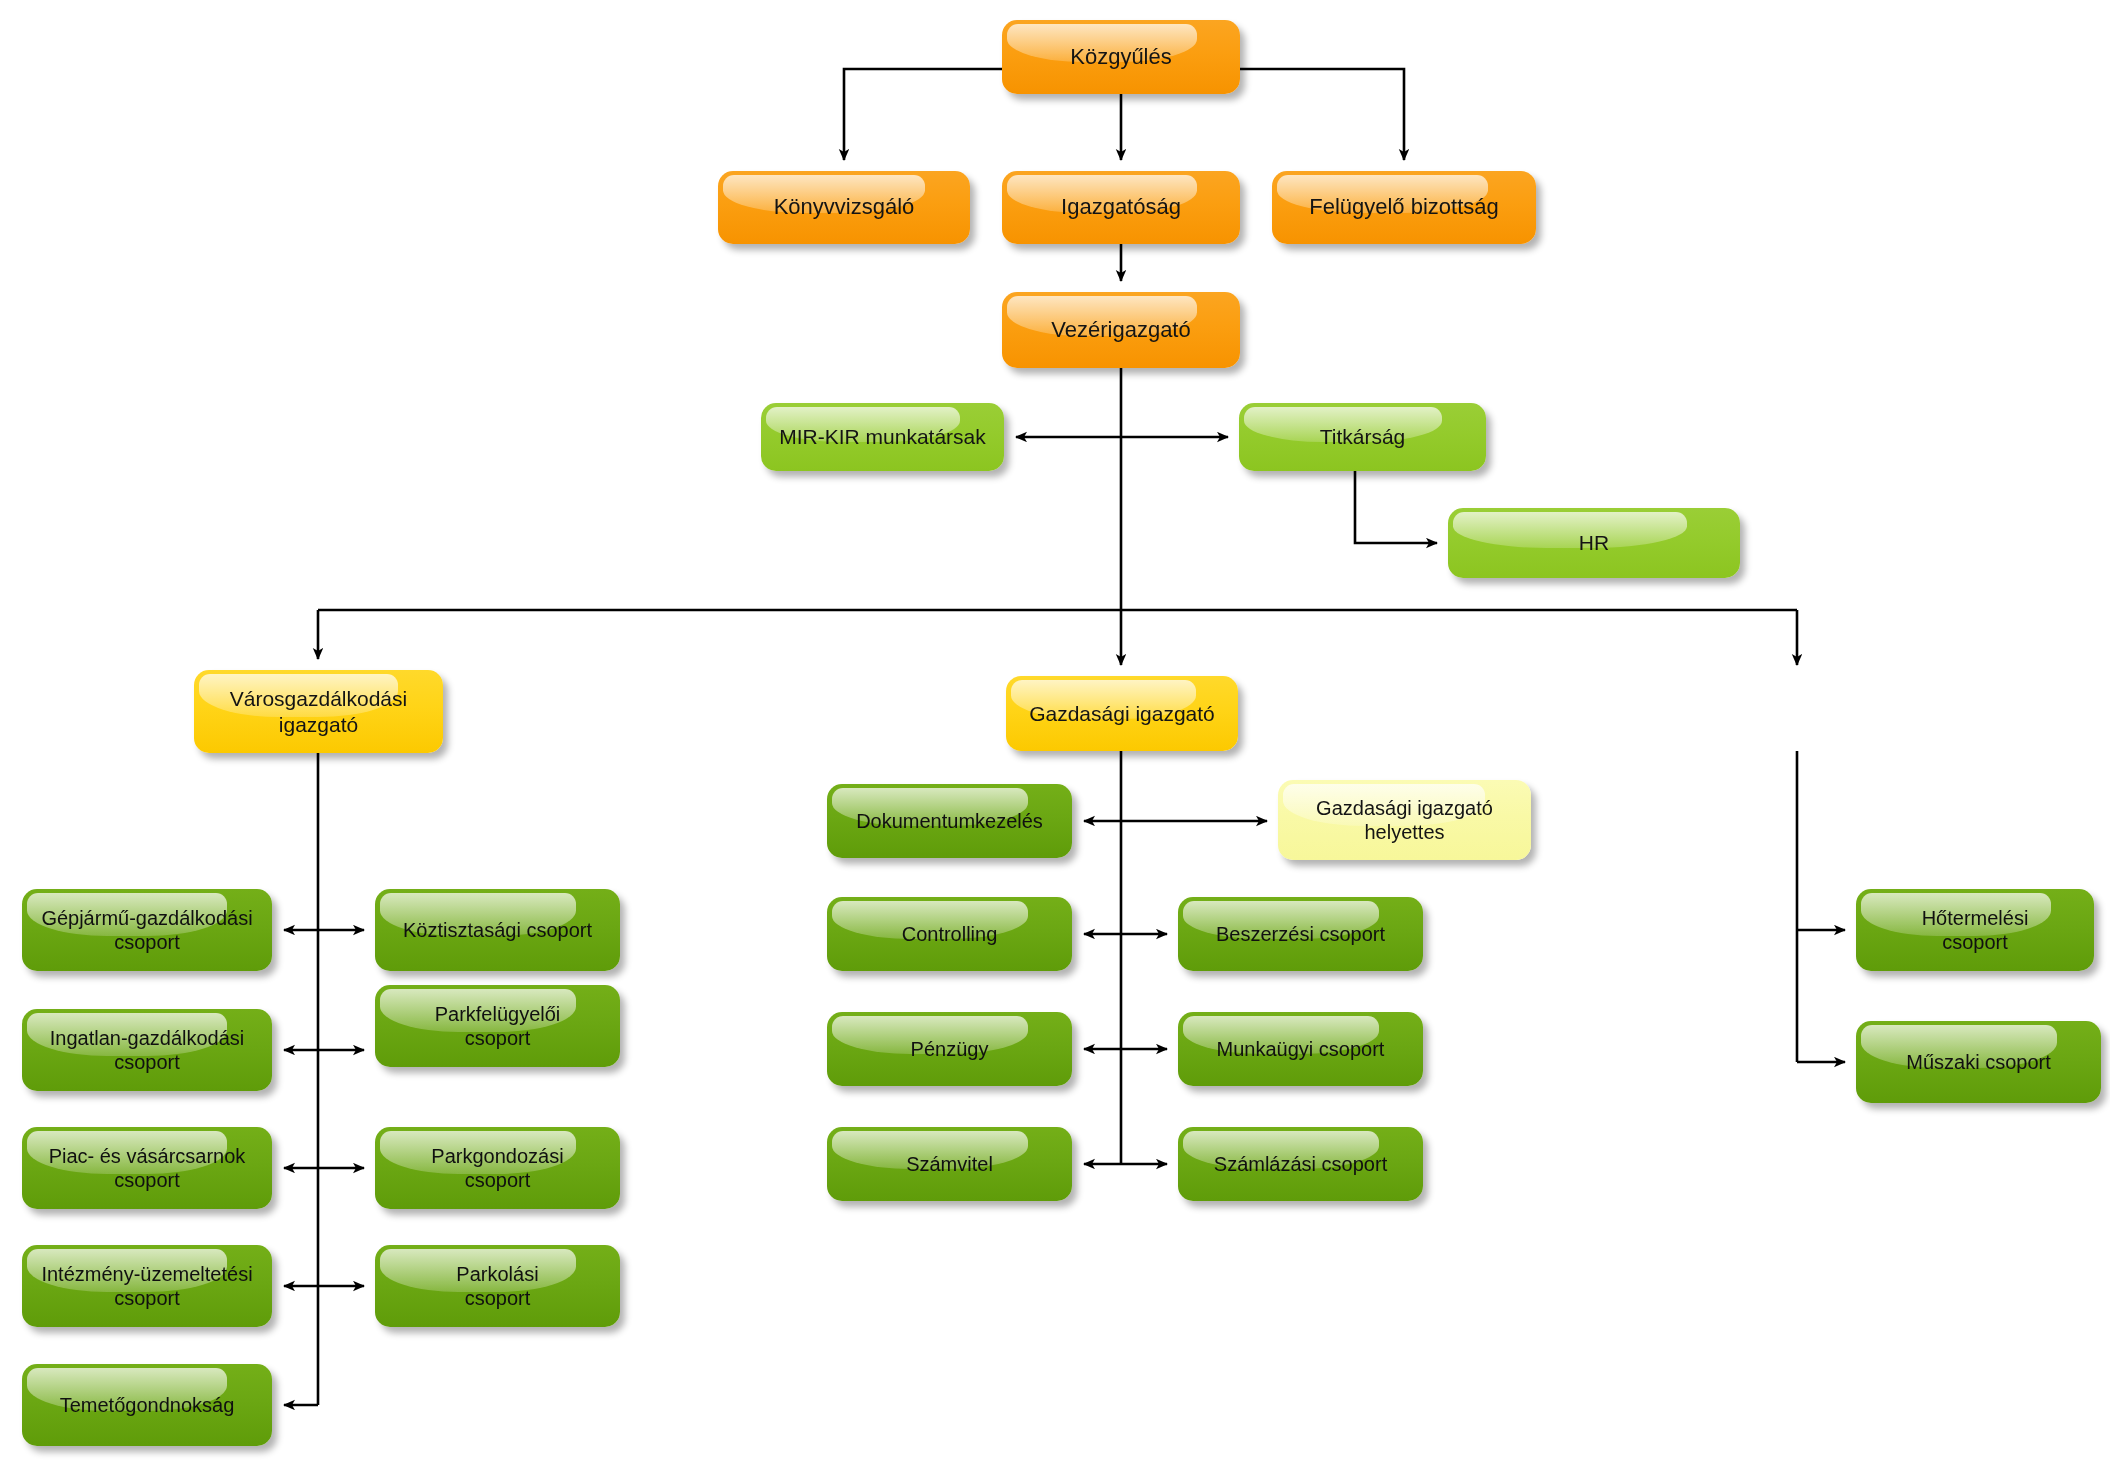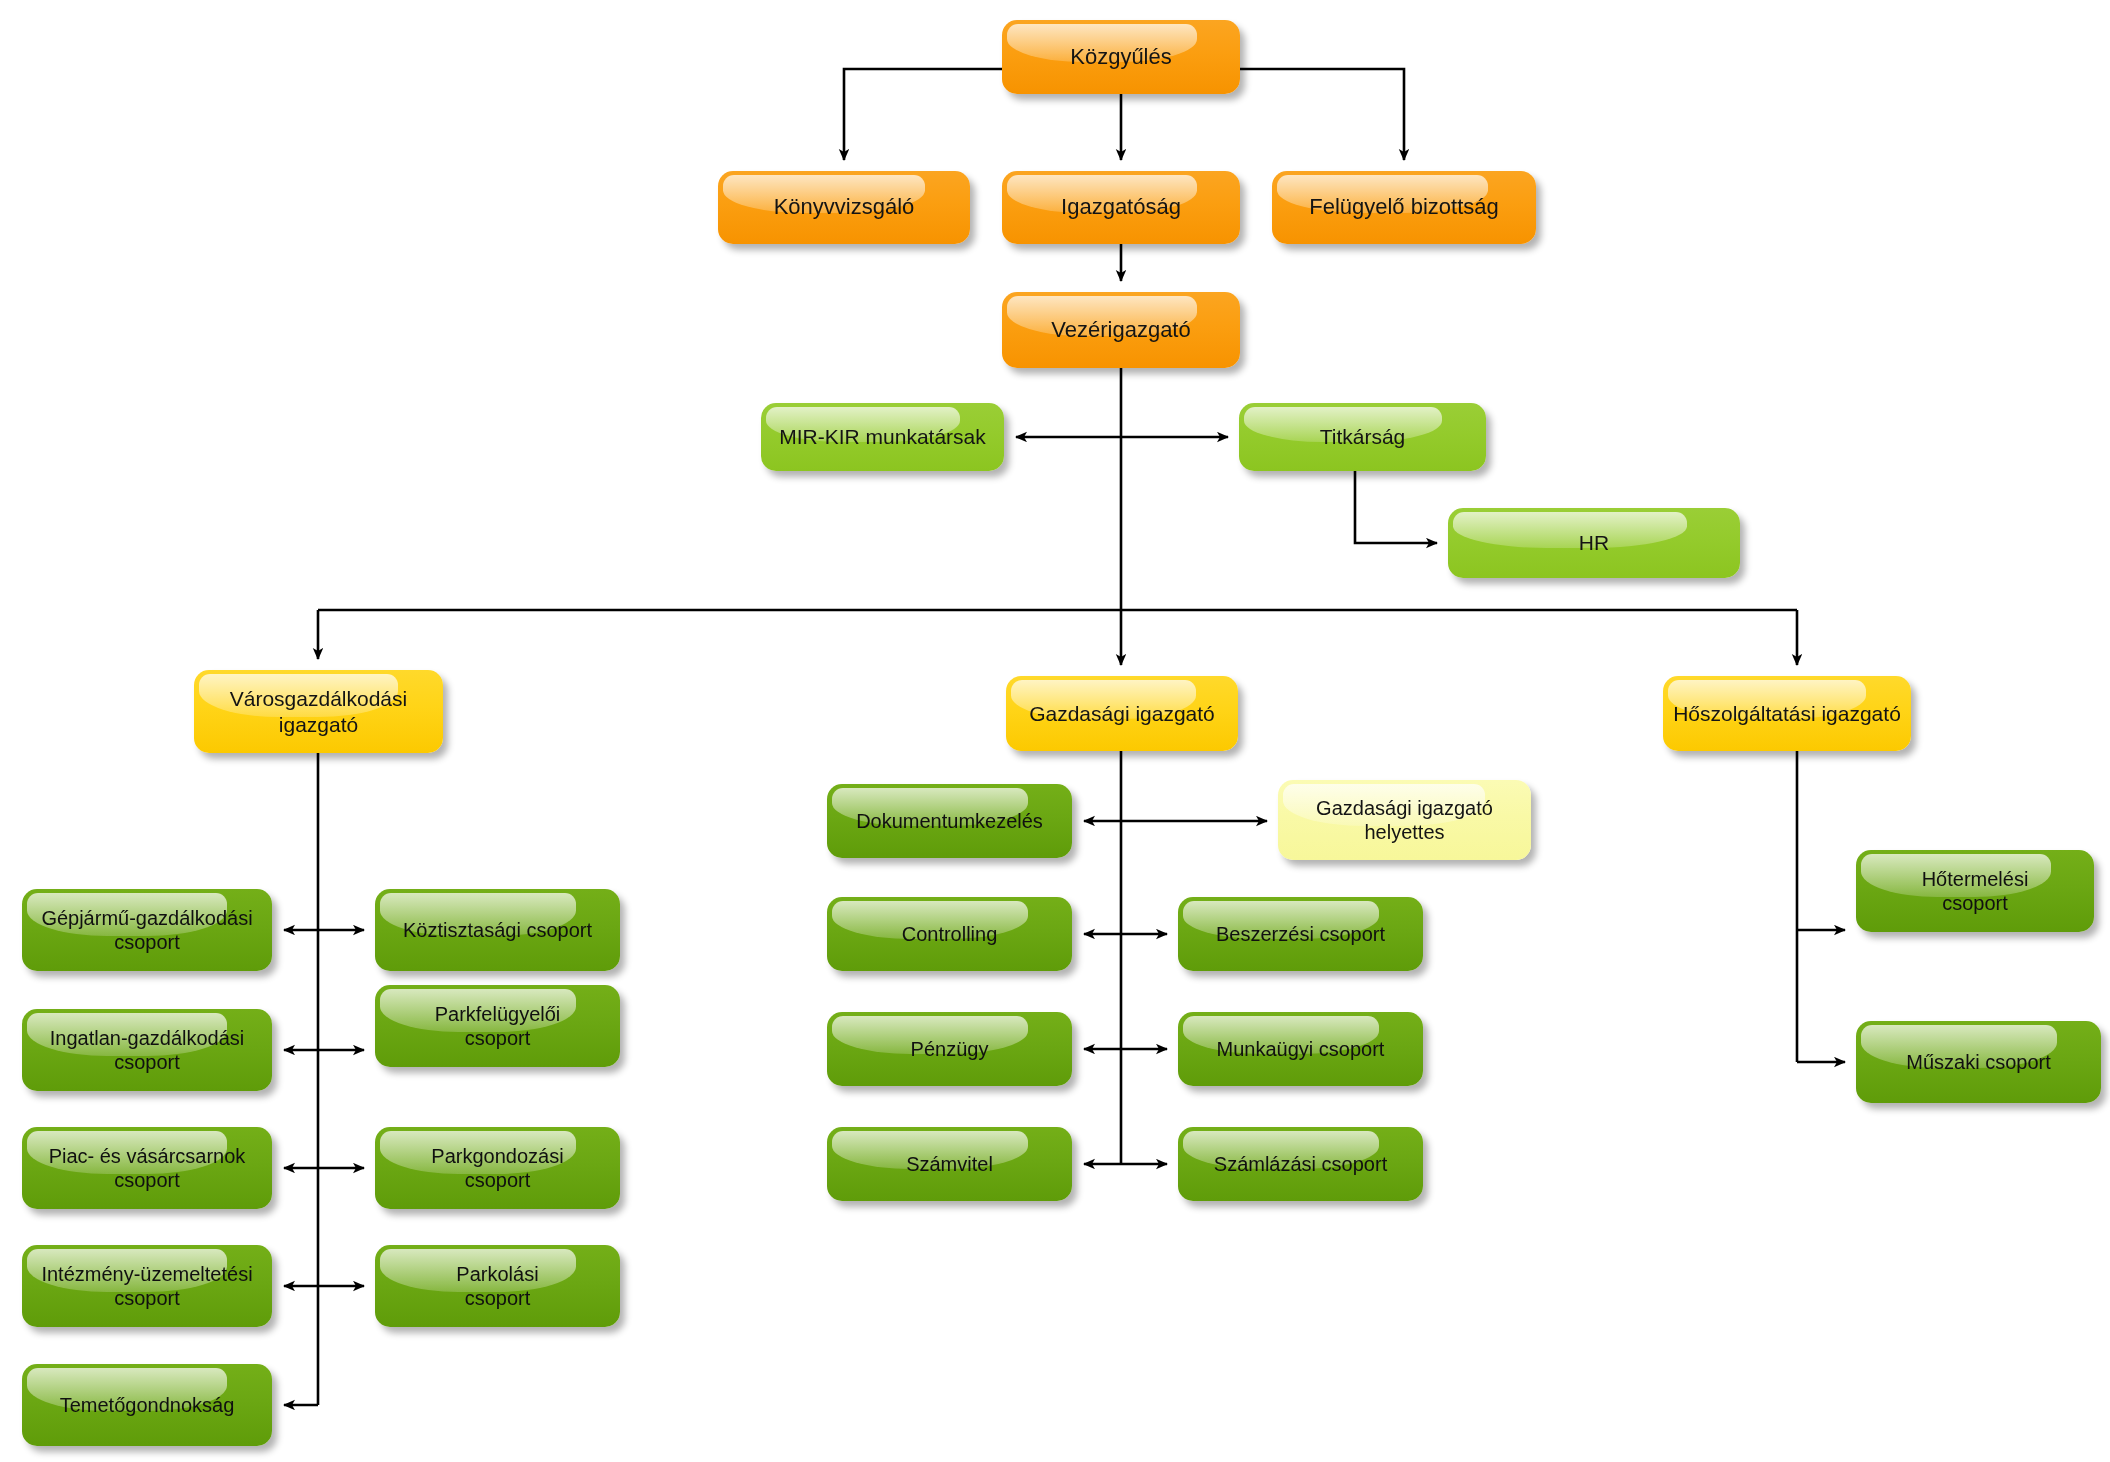--- a/index.html
+++ b/index.html
@@ -176,23 +176,20 @@
 
   <div class="node c-yellow fs-21" style="left:194px; top:670px; width:249px; height:83px;">
     <span class="label">Városgazdálkodási
 igazgató</span>
   </div>
 
   <div class="node c-yellow fs-21" style="left:1006px; top:676px; width:232px; height:75px;">
     <span class="label">Gazdasági igazgató</span>
   </div>
 
-  <div class="node c-yellow fs-21" style="left:1663px; top:676px; width:248px; height:75px;">
-    <span class="label">Hőszolgáltatási igazgató</span>
-  </div>
 
   <div class="node c-darkgreen fs-20" style="left:22px; top:889px; width:250px; height:82px;">
     <span class="label">Gépjármű-gazdálkodási
 csoport</span>
   </div>
 
   <div class="node c-darkgreen fs-20" style="left:375px; top:889px; width:245px; height:82px;">
     <span class="label">Köztisztasági csoport</span>
   </div>
 
@@ -256,21 +253,21 @@
   </div>
 
   <div class="node c-darkgreen fs-20" style="left:827px; top:1127px; width:245px; height:74px;">
     <span class="label">Számvitel</span>
   </div>
 
   <div class="node c-darkgreen fs-20" style="left:1178px; top:1127px; width:245px; height:74px;">
     <span class="label">Számlázási csoport</span>
   </div>
 
-  <div class="node c-darkgreen fs-20" style="left:1856px; top:850px; width:238px; height:82px;align-items:center;">
+  <div class="node c-darkgreen fs-20" style="left:1856px; top:889px; width:238px; height:82px;align-items:center;">
     <span class="label">Hőtermelési
 csoport</span>
   </div>
 
   <div class="node c-darkgreen fs-20" style="left:1856px; top:1021px; width:245px; height:82px;">
     <span class="label">Műszaki csoport</span>
   </div>
 
 </div>
 

